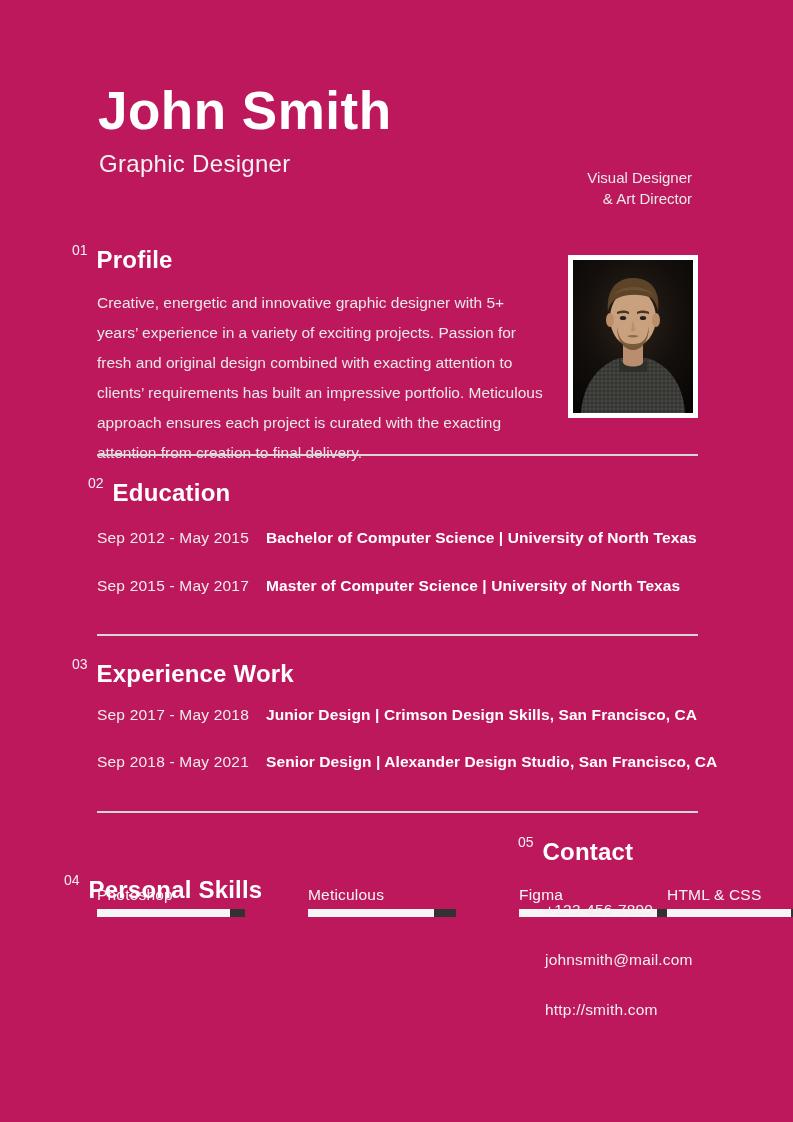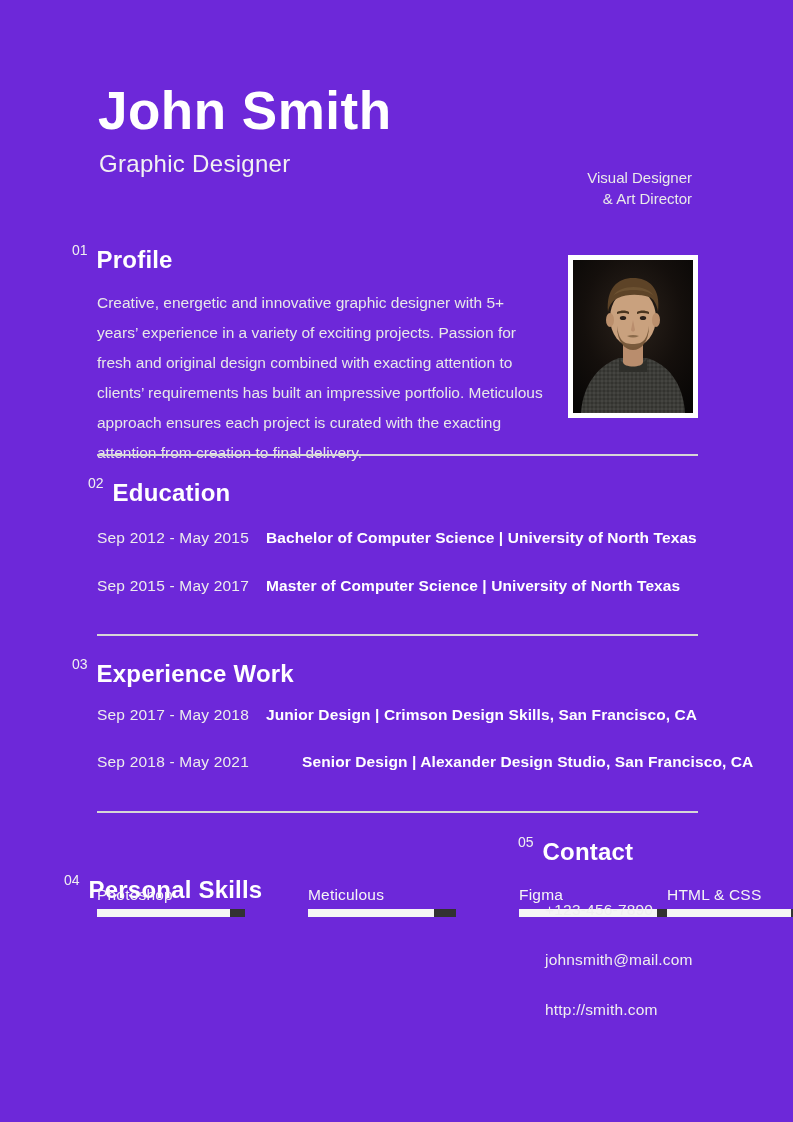--- a/index.html
+++ b/index.html
@@ -1,20 +1,20 @@
 <!DOCTYPE html>
 <html><head>
 <meta charset="utf-8">
 <style>
   * { margin:0; padding:0; box-sizing:border-box; }
   html,body { background:#161616; }
   body { font-family:"Liberation Sans","DejaVu Sans",sans-serif; }
   .page {
     position:relative; width:793px; height:1122px; margin:0 auto;
-    background:#6d28d9; color:#ffffff; overflow:hidden;
+    background:#be185d; color:#ffffff; overflow:hidden;
   }
   
   .name { position:absolute; left:98px; top:80px; font-size:53px; font-weight:700; letter-spacing:0.5px; color:#fff; }
   .role { position:absolute; left:99px; top:150px; font-size:24px; font-weight:400; color:#f2f2f2; letter-spacing:0.3px; }
   .tagline { position:absolute; right:101px; top:167px; text-align:right; font-size:15px; line-height:21px; color:#e9e9e9; }
   
   .section-head { position:absolute; white-space:nowrap; }
   .sec-num { display:inline-block; font-size:14px; font-weight:400; color:#f0f0f0; vertical-align:top; transform:translateY(-4px); margin-right:9px; }
   .sec-title { display:inline-block; font-size:24px; font-weight:700; color:#ffffff; letter-spacing:0.2px; }
   
@@ -112,21 +112,21 @@
 
   <div class="divider" style="top:634px;"></div>
 
   <div class="section-head" style="left:72px; top:660px;">
     <span class="sec-num">03</span><span class="sec-title">Experience Work</span>
   </div>
   <div class="entry-row" style="top:706px;">
     <span class="entry-dates">Sep 2017 - May 2018</span>
     <span class="entry-detail">Junior Design | Crimson Design Skills, San Francisco, CA</span>
   </div>
-  <div class="entry-row" style="top:753px;gap:36px;">
+  <div class="entry-row" style="top:753px;">
     <span class="entry-dates">Sep 2018 - May 2021</span>
     <span class="entry-detail">Senior Design | Alexander Design Studio, San Francisco, CA</span>
   </div>
 
   <div class="divider" style="top:811px;"></div>
 
   <div class="section-head" style="left:64px; top:838px;margin-top:38px;">
     <span class="sec-num">04</span><span class="sec-title">Personal Skills</span>
   </div>
   <div class="skills-grid">

